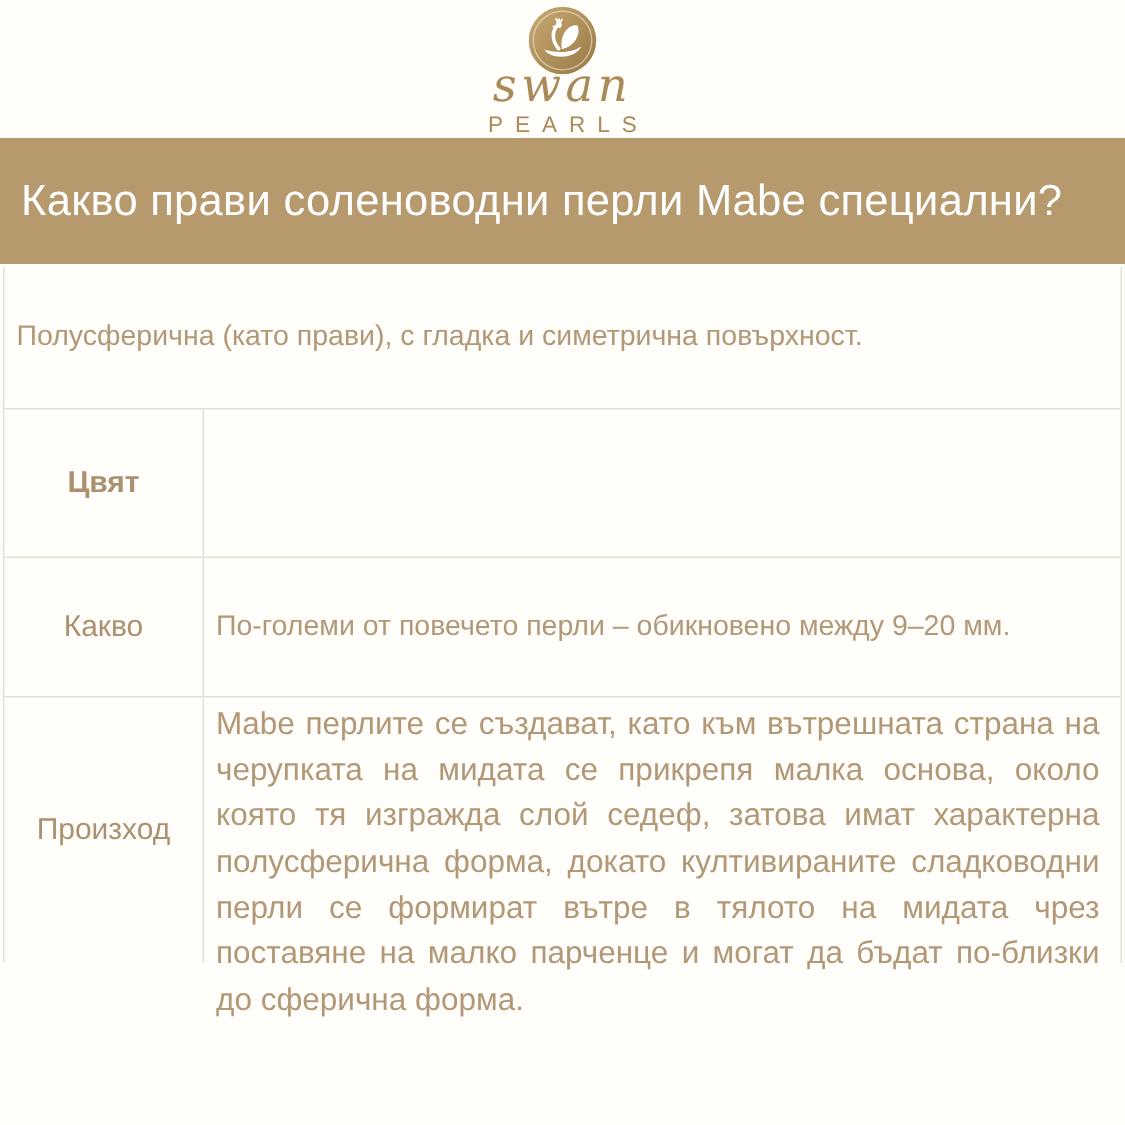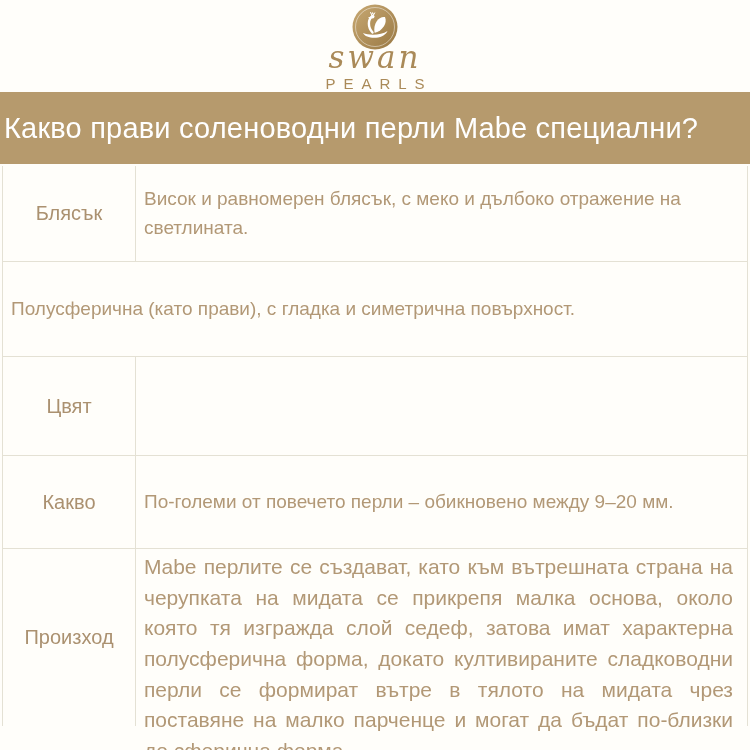--- a/index.html
+++ b/index.html
@@ -30,24 +30,24 @@
   }
   .logo-sub {
     font-size: 15px;
     letter-spacing: 8px;
     padding-left: 8px;
     color: #aa8a58;
     margin-top: 2px;
   }
   
   .band {
-    height: 72px;
+    height: 84px;
     background: #b69a6d;
     display: flex; align-items: center;
-    padding: 0 4px;
+    padding: 0 14px;
   }
   .band h1 {
     color: #ffffff;
     font-size: 29px;
     font-weight: 400;
     letter-spacing: 0.2px;
     white-space: nowrap;
   }
   
   .tbl {
@@ -71,21 +71,21 @@
   .cell-text {
     flex: 1;
     display: flex; align-items: center;
     padding: 10px 14px 10px 8px;
     font-size: 19px;
     line-height: 1.5;
     color: #b29876;
   }
   .row-h1 { height: 96px; }
   .row-h2 { height: 95px; }
-  .row-h3 { height: 99px; }
+  .row-h3 { height: 99px; font-weight: bold; }
   .row-h4 { height: 93px; }
   .row-h5 { height: 177px; }
   .row-h5 .cell-text {
     align-items: flex-start;
     text-align: justify;
     font-size: 21px;
     line-height: 1.46;
     padding-top: 3px;
   }
 </style>
@@ -114,26 +114,20 @@
     <div class="wordmark">swan</div>
     <div class="logo-sub">PEARLS</div>
   </div>
 
   <div class="band">
     <h1>Какво прави соленоводни перли Mabe специални?</h1>
   </div>
 
   <div class="tbl">
 
-    <div class="row row-h1">
-      <div class="cell-label">Блясък</div>
-      <div class="cell-text">
-          <span>Висок и равномерен блясък, с меко и дълбоко отражение на светлината.</span>
-        </div>
-    </div>
 
     <div class="row row-h2">
       <div class="cell-text">
           <span>Полусферична (като прави), с гладка и симетрична повърхност.</span>
         </div>
     </div>
 
     <div class="row row-h3">
       <div class="cell-label">Цвят</div>
     </div>

